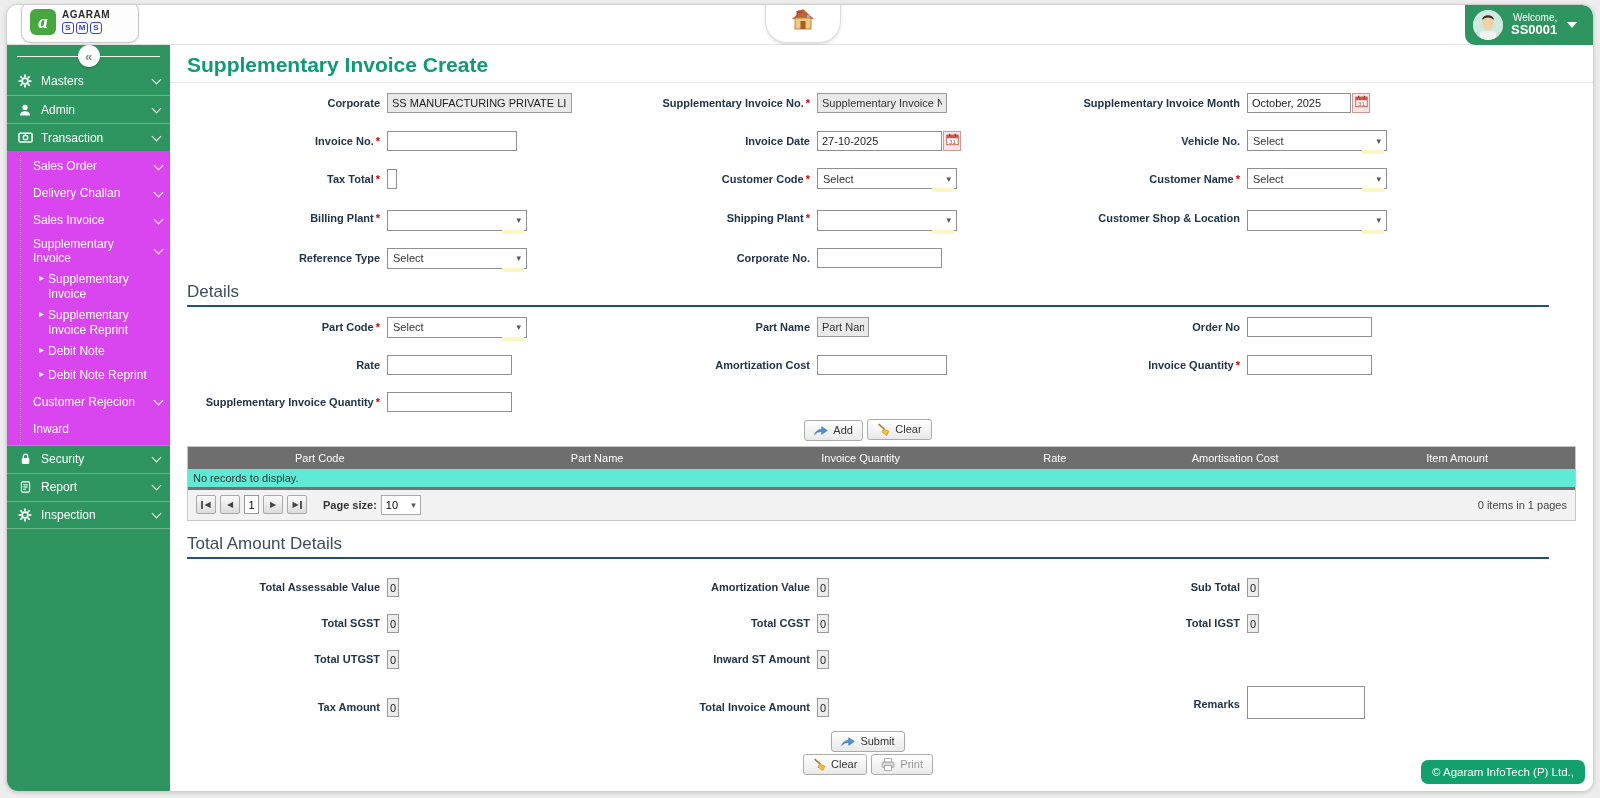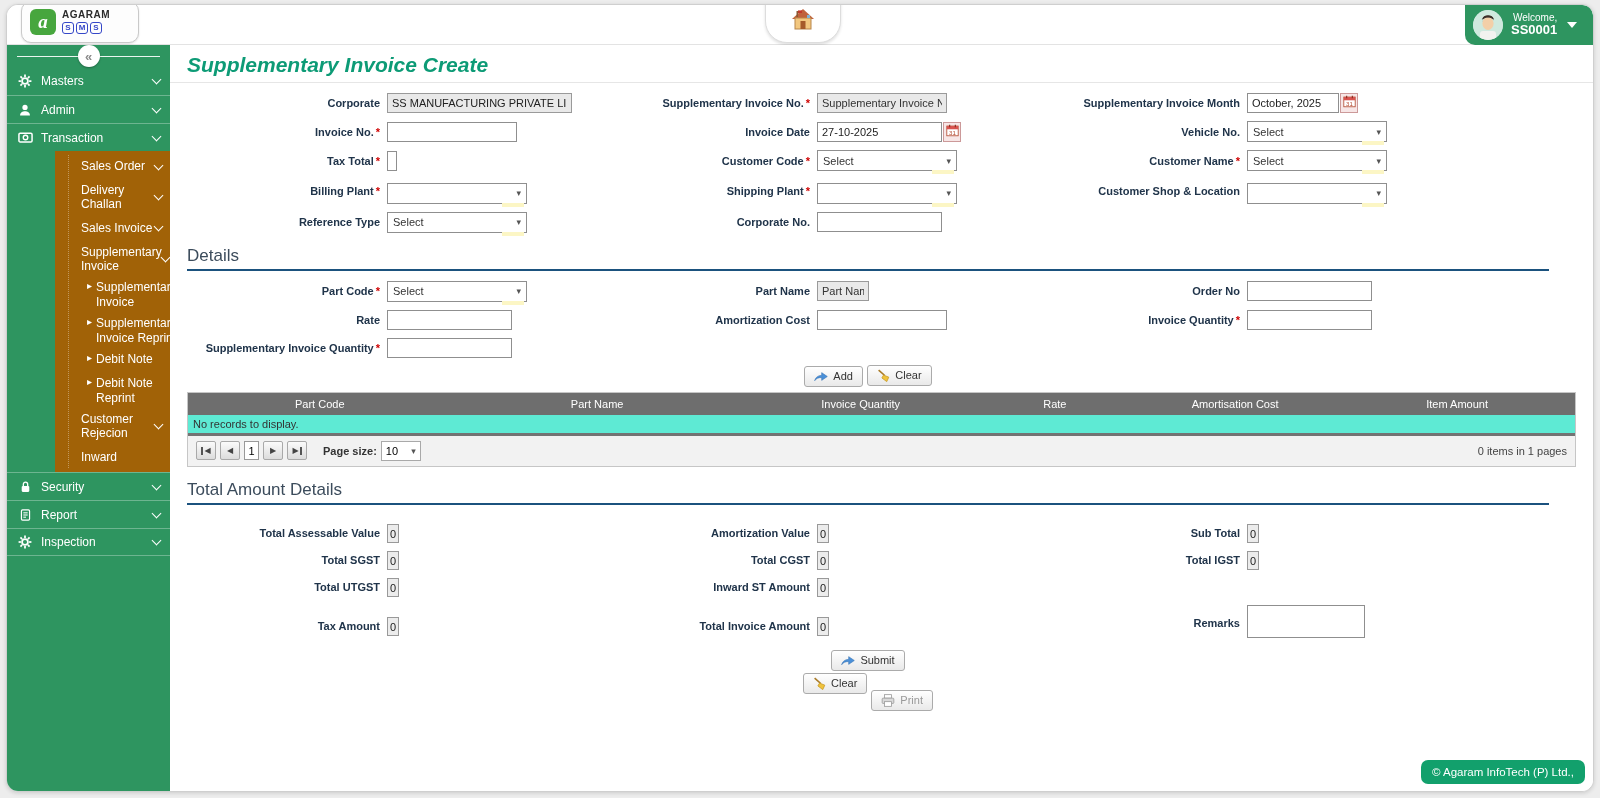--- a/index.html
+++ b/index.html
@@ -40,51 +40,51 @@
   .collapse { height:22px; position:relative; display:flex; align-items:center; }
   .collapse .line { position:absolute; left:10px; right:10px; top:11px; height:1px; background:rgba(255,255,255,.9); }
   .collapse .knob { position:absolute; left:50%; top:0; transform:translateX(-50%); width:22px; height:22px;
                     background:#fff; border-radius:50%; color:#8a8a8a; font-size:13px; font-weight:bold;
                     display:flex; align-items:center; justify-content:center; box-shadow:0 1px 2px rgba(0,0,0,.3); cursor:pointer; }
   .mi { display:flex; align-items:center; height:28px; padding:0 10px; cursor:pointer; border-top:1px solid rgba(255,255,255,.30); }
   .mi .ic { width:16px; margin-right:8px; display:flex; justify-content:center; }
   .mi .lbl { flex:1; }
   .chev { width:7px; height:7px; border-right:1.7px solid #fff; border-bottom:1.7px solid #fff;
           transform:rotate(45deg); margin-top:-3px; flex:0 0 auto; }
-  .submenu { background:#a16207; position:relative; padding:2px 0;margin-left:48px; }
+  .submenu { background:#d946ef; position:relative; padding:2px 0; }
   .submenu::before { content:''; position:absolute; left:13px; top:4px; bottom:4px; border-left:1px dotted rgba(255,255,255,.35); }
   .smi { display:flex; align-items:center; min-height:27px; padding:3px 8px 3px 26px; cursor:pointer; }
   .smi .lbl { flex:1; line-height:1.2; }
   .ssi { display:flex; align-items:flex-start; min-height:24px; padding:3px 6px 3px 32px; cursor:pointer; line-height:1.25; }
   .ssi .bullet { margin-right:4px; font-size:10px; }
 
   
   .main { flex:1; position:relative; overflow:hidden; background:#fff; }
-  .page-title { color:#0d9b76; font-size:21px; font-weight:bold; padding:8px 0 5px 17px; border-bottom:1px solid #e6e6e6;font-style:italic; }
+  .page-title { color:#0d9b76; font-size:21px; font-weight:bold; padding:8px 0 5px 17px; border-bottom:1px solid #e6e6e6; }
   .formwrap { padding:10px 44px 0 17px; }
-  .fgrid { display:grid; grid-template-columns:200px 226px 204px 226px 204px 1fr; row-gap:8px; align-items:center; }
+  .fgrid { display:grid; grid-template-columns:200px 226px 204px 226px 204px 1fr; row-gap:17px; align-items:center; }
   .lblc { text-align:right; padding-right:7px; font-size:11px; font-weight:bold; color:#20344a; white-space:nowrap; }
   .req { color:#cf0000; margin-left:2px; font-weight:bold; }
   input.tb { height:20px; border:1px solid #8f8f8f; font-size:11px; padding:1px 4px; font-family:"Liberation Sans",sans-serif; color:#222; background:#fff; }
   input.gray { background:#e9e9e9; border:1px solid #9a9a9a; }
   input.gray::placeholder { color:#333; opacity:1; }
-  .w185{width:185px}.w130{width:130px}.w125{width:125px}.w115{width:92px}.w52{width:52px}.w6{width:7px;padding:1px}
+  .w185{width:185px}.w130{width:130px}.w125{width:125px}.w115{width:104px}.w52{width:52px}.w6{width:7px;padding:1px}
   .dd { position:relative; display:inline-flex; align-items:center; justify-content:space-between; height:21px; width:140px;
         border:1px solid #8f8f8f; background:#fff; font-size:11px; padding:0 5px; color:#333; cursor:pointer; }
   .dd::after { content:''; position:absolute; right:2px; bottom:-4px; width:22px; height:4px; background:#fcf6c5; }
   .dd .caret { color:#555; font-size:9px; }
   .datewrap { display:inline-flex; align-items:center; gap:1px; }
   .calbtn { width:18px; height:20px; border:1px solid #c99; background:#f7e6e6; display:flex; align-items:center; justify-content:center; cursor:pointer; padding:0; }
   .section-h { margin:13px 0 0 17px; margin-right:44px; font-size:17px; color:#3c4c5c; padding-bottom:3px; border-bottom:2px solid #1b527e; }
   .btncenter { text-align:center; margin:7px 0 5px; }
   .btn { display:inline-flex; align-items:center; gap:5px; border:1px solid #ababab; border-radius:3px;
          background:linear-gradient(#ffffff,#e9e9e9); font-size:11px; color:#333; padding:2px 9px; height:21px; cursor:pointer;
          font-family:"Liberation Sans",sans-serif; }
   .btn .bi { display:flex; }
-  .btn.disabled { color:#999;margin-top:17px; }
+  .btn.disabled { color:#999; }
 
   
   .gridwrap { margin:4px 17px 0 17px; border:1px solid #c6c6c6; }
   table.rg { width:100%; border-collapse:collapse; font-size:11px; }
   table.rg th { background:#6e6e6e; color:#fff; font-weight:normal; height:22px; text-align:center; }
   .norec { padding:3px 5px; font-size:11px; color:#333; background:#5eead4; border-bottom:3px solid #737373; }
   .pager { display:flex; align-items:center; background:#f2f2f2; height:30px; padding:0 8px; gap:4px; }
   .pbtn { width:20px; height:19px; border:1px solid #a9a9a9; border-radius:2px; background:linear-gradient(#fbfbfb,#dcdcdc);
           display:inline-flex; align-items:center; justify-content:center; gap:1px; font-size:8px; color:#444; cursor:pointer; }
   .pbtn .pbar { width:2px; height:8px; background:#555; }

